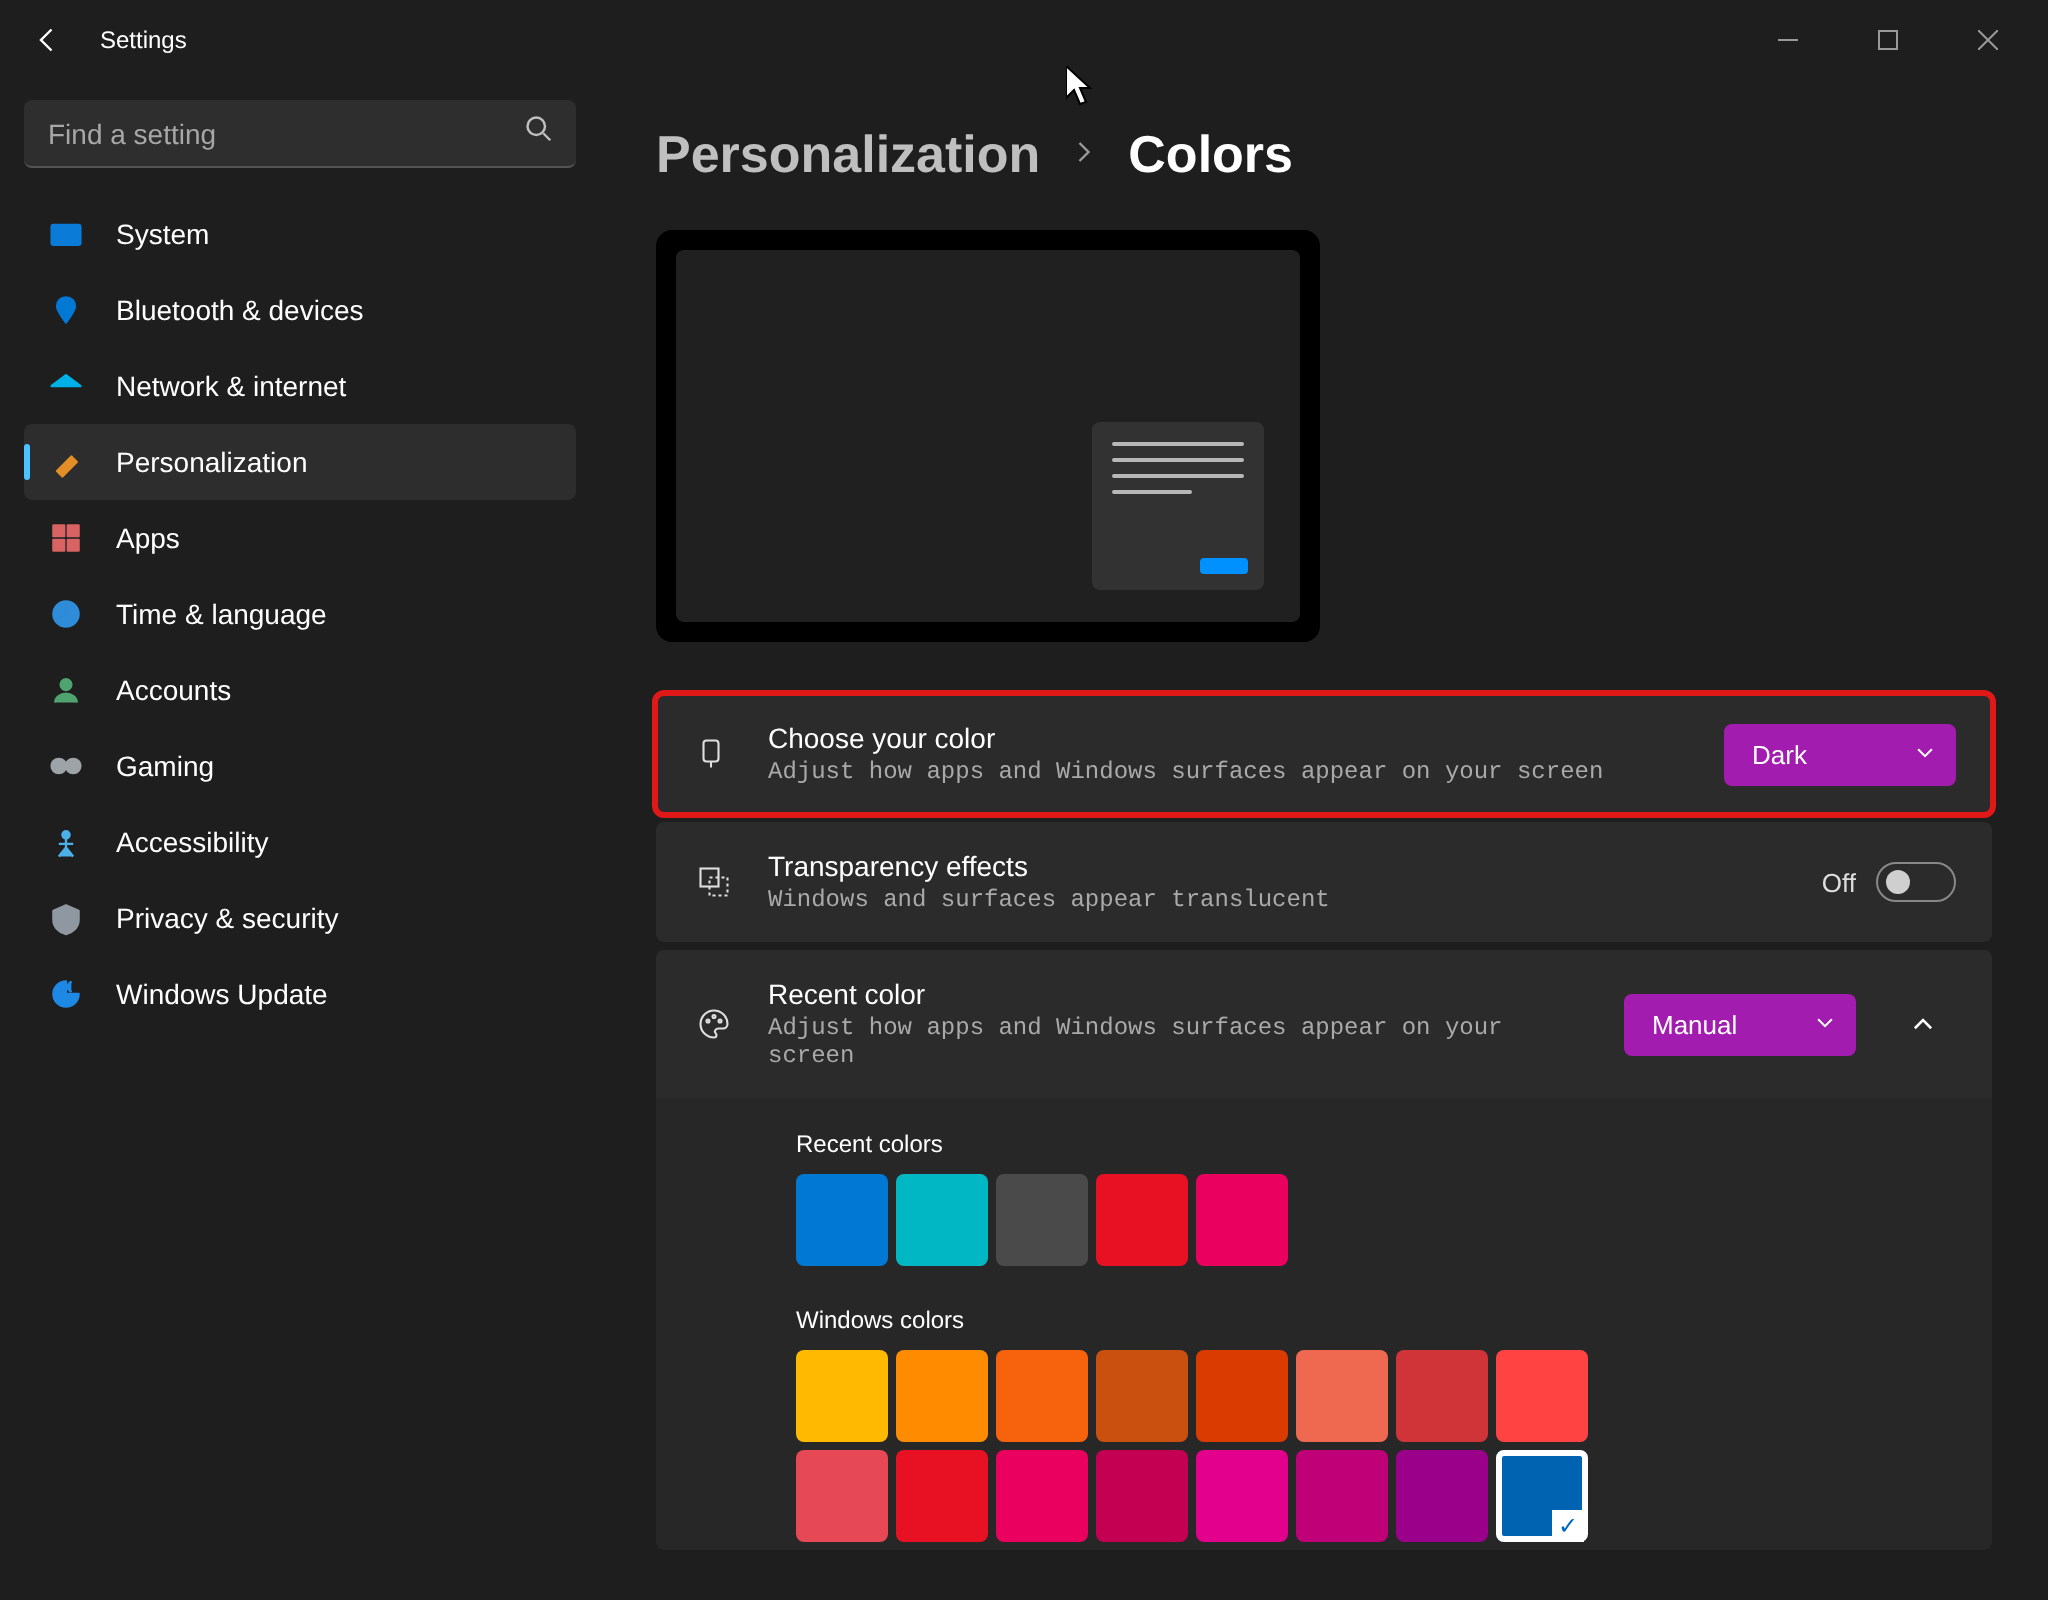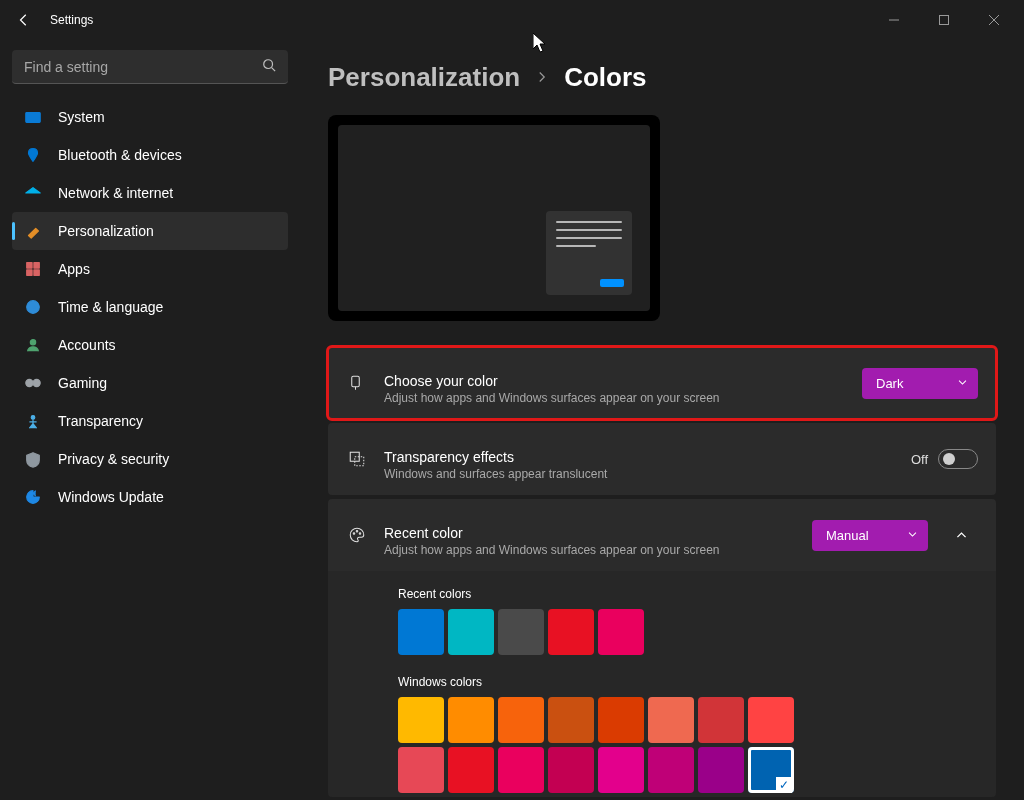--- a/index.html
+++ b/index.html
@@ -37,22 +37,22 @@
 .tp-inner { position:absolute; inset:10px; background:#202020; border-radius:4px; }
 .tp-card { position:absolute; right:18px; bottom:16px; width:86px; height:84px; background:#323232; border-radius:4px; padding:10px 10px 6px 10px; }
 .tp-line { height:2px; background:#b7b7b7; margin-bottom:6px; border-radius:1px; }
 .tp-line.short { width:60%; }
 .tp-accent { position:absolute; bottom:8px; right:8px; width:24px; height:8px; background:#0091ff; border-radius:2px; }
 
 .setting-row { background:#2b2b2b; border-radius:4px; padding:14px 18px; display:flex; align-items:center; gap:16px; margin-bottom:4px; }
 .setting-row.highlighted { outline:3px solid #e01818; outline-offset:-1px; }
 .row-icon { width:22px; display:flex; align-items:center; justify-content:center; opacity:.85; }
 .row-text { flex:1; }
-.row-title { font-size:14px;margin-top:12px; }
-.row-desc { font-size:12px; color:#a9a9a9; margin-top:2px; }
+.row-title { font-size:14px; }
+.row-desc { font-size:12px; color:#a9a9a9; margin-top:2px;font-family:Liberation Mono, monospace; }
 .dropdown { background:#a21caf; border-radius:4px; padding:8px 34px 8px 14px; font-size:13px; position:relative; cursor:pointer; min-width:116px; }
 .dropdown .chev { position:absolute; right:10px; top:50%; transform:translateY(-50%); }
 
 .toggle-wrap { display:flex; align-items:center; gap:10px; }
 .toggle-label { font-size:13px; color:#ddd; }
 .toggle { width:40px; height:20px; border:1px solid #888; border-radius:10px; position:relative; cursor:pointer; }
 .toggle .knob { width:12px; height:12px; background:#cfcfcf; border-radius:50%; position:absolute; top:3px; left:4px; }
 
 .expander-head { background:#2b2b2b; border-radius:4px 4px 0 0; padding:14px 18px; display:flex; align-items:center; gap:16px; }
 .expander-body { background:#272727; border-radius:0 0 4px 4px; padding:16px 18px 4px 70px; }
@@ -180,21 +180,21 @@
           </span>
           <span>Gaming</span>
         </div>
         <div class="nav-item">
           <span class="nav-icon">
             <svg width="18" height="18" viewBox="0 0 20 20" fill="#4cb0e8" stroke="#4cb0e8" stroke-width="1.3" stroke-linejoin="round">
               <circle cx="10" cy="6" r="2"></circle>
               <path d="M10 8v5M6 18l4-5 4 5M6 11h8"></path>
             </svg>
           </span>
-          <span>Transparency</span>
+          <span>Accessibility</span>
         </div>
         <div class="nav-item">
           <span class="nav-icon">
             <svg width="18" height="18" viewBox="0 0 20 20" fill="#8f98a0" stroke="#8f98a0" stroke-width="1.3" stroke-linejoin="round">
               <path d="M10 3l7 3v5c0 4-3 7-7 8-4-1-7-4-7-8V6z"></path>
             </svg>
           </span>
           <span>Privacy &amp; security</span>
         </div>
         <div class="nav-item">

